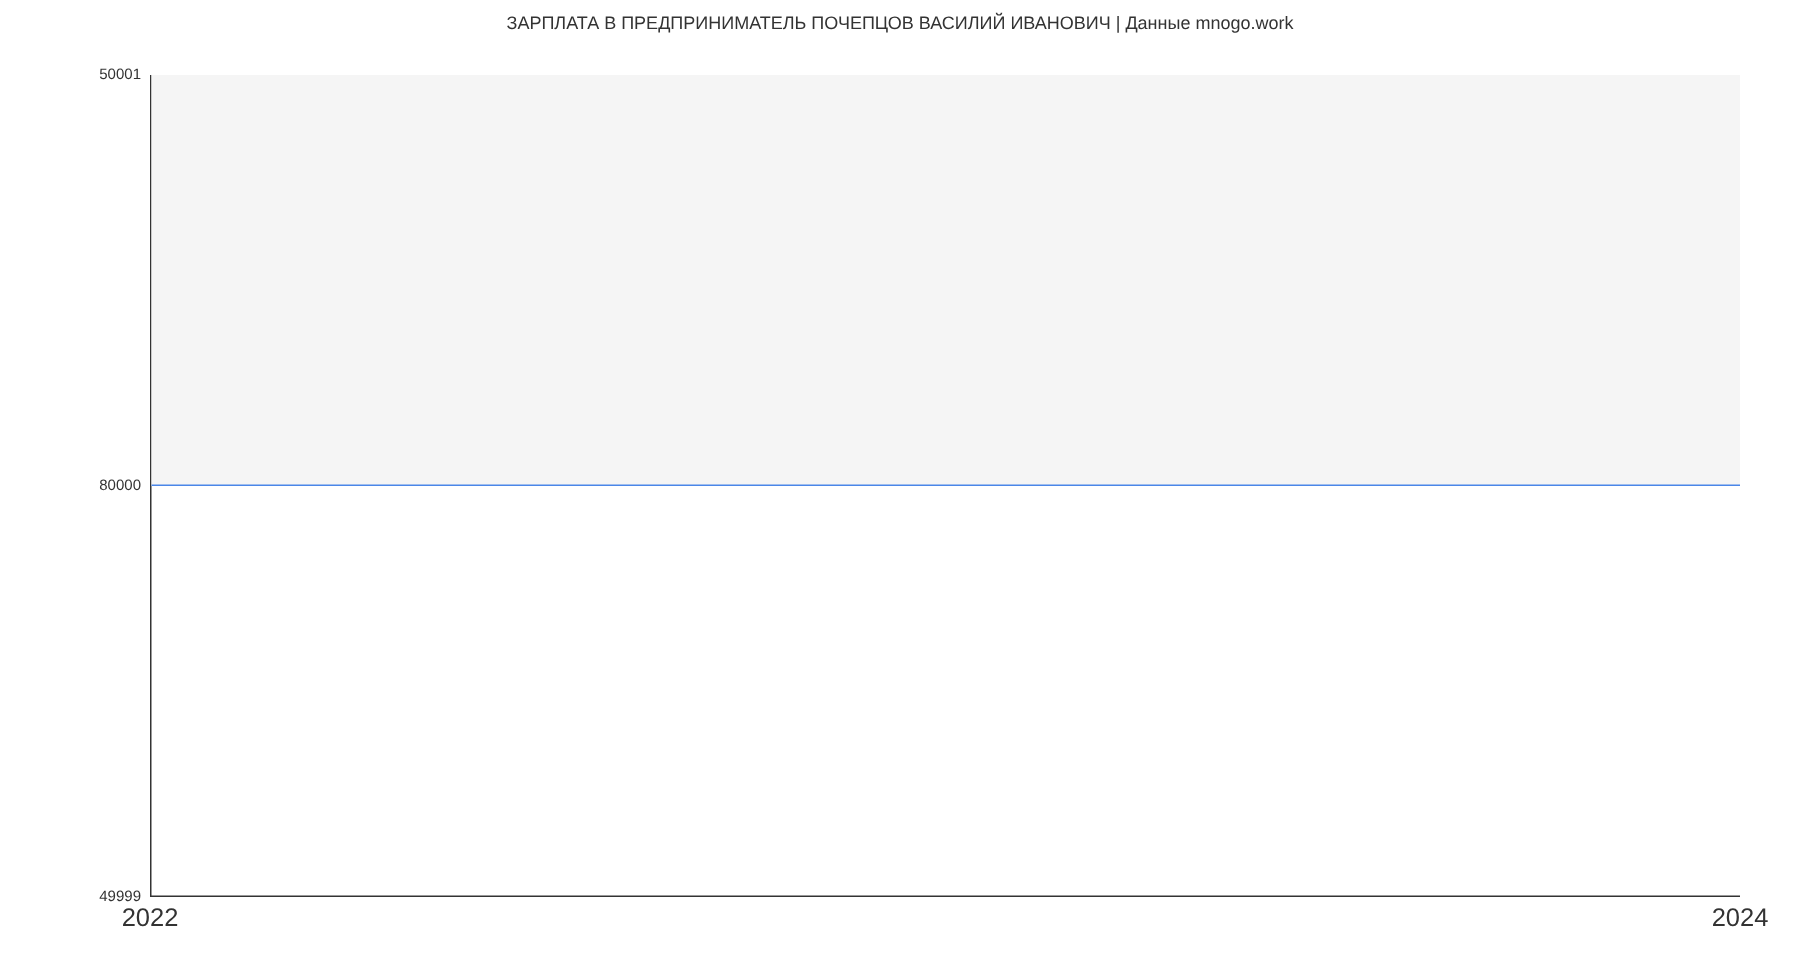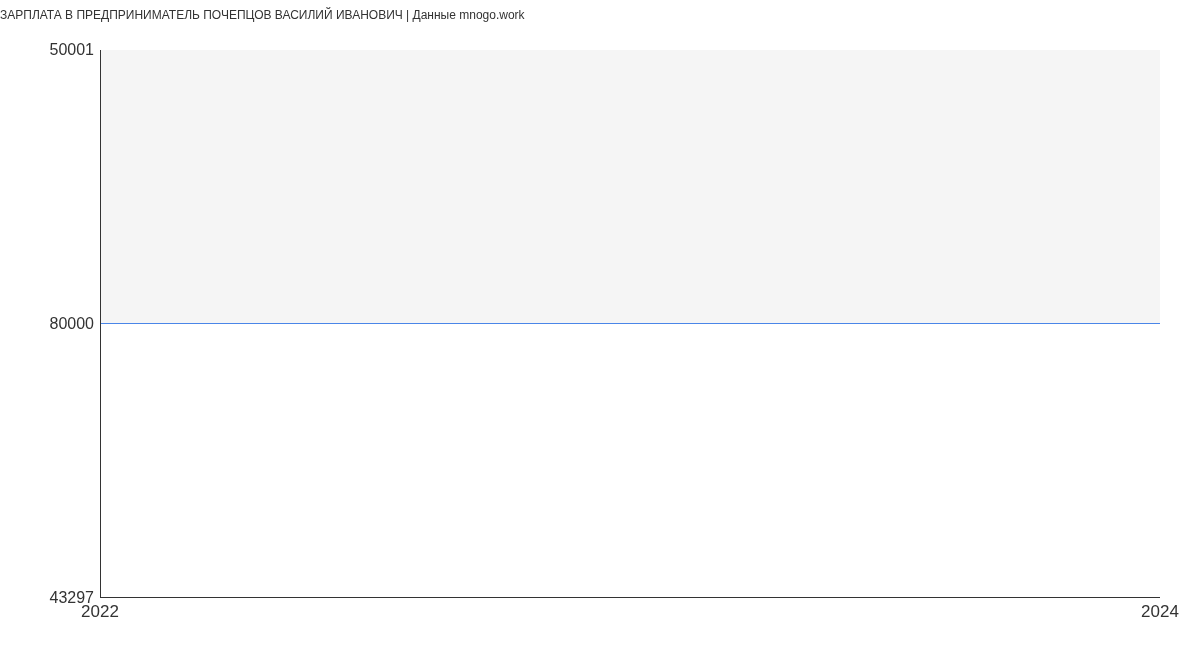--- a/index.html
+++ b/index.html
@@ -8,21 +8,21 @@
       height: 650px;
       font-family: "Verdana", "Geneva", sans-serif;
       background: #ffffff;
       position: relative;
     }
     .chart-title {
       position: absolute;
       top: 8px;
       left: 0;
       width: 100%;
-      text-align: left;
+      text-align: center;
       font-size: 12px;
       color: #333;
     }
     .plot-area {
       position: absolute;
       left: 100px;
       top: 50px;
       width: 1060px;
       height: 548px;
       border-left: 1px solid #333;
@@ -41,21 +41,21 @@
       left: 0;
       top: 50%;
       width: 100%;
       height: 0;
       border-top: 1.5px solid #4a86e8;
       transform: translateY(-1px);
     }
     .y-tick-label {
       position: absolute;
       right: 1106px;
-      font-size: 16px;
+      font-size: 10px;
       color: #333;
       transform: translateY(-50%);
       white-space: nowrap;
     }
     .x-tick-label {
       position: absolute;
       top: 602px;
       font-size: 17px;
       color: #333;
       transform: translateX(-50%);
@@ -67,16 +67,16 @@
 
 <div class="chart-title">ЗАРПЛАТА В ПРЕДПРИНИМАТЕЛЬ ПОЧЕПЦОВ ВАСИЛИЙ ИВАНОВИЧ | Данные mnogo.work</div>
 
 <div class="plot-area">
   <div class="shaded-region"></div>
   <div class="data-line"></div>
 </div>
 
 <div class="y-tick-label" style="top:50px;">50001</div>
 <div class="y-tick-label" style="top:324px;">80000</div>
-<div class="y-tick-label" style="top:598px;">43297</div>
+<div class="y-tick-label" style="top:598px;">49999</div>
 
 <div class="x-tick-label" style="left:100px;">2022</div>
 <div class="x-tick-label" style="left:1160px;">2024</div>
 
 </body></html>

